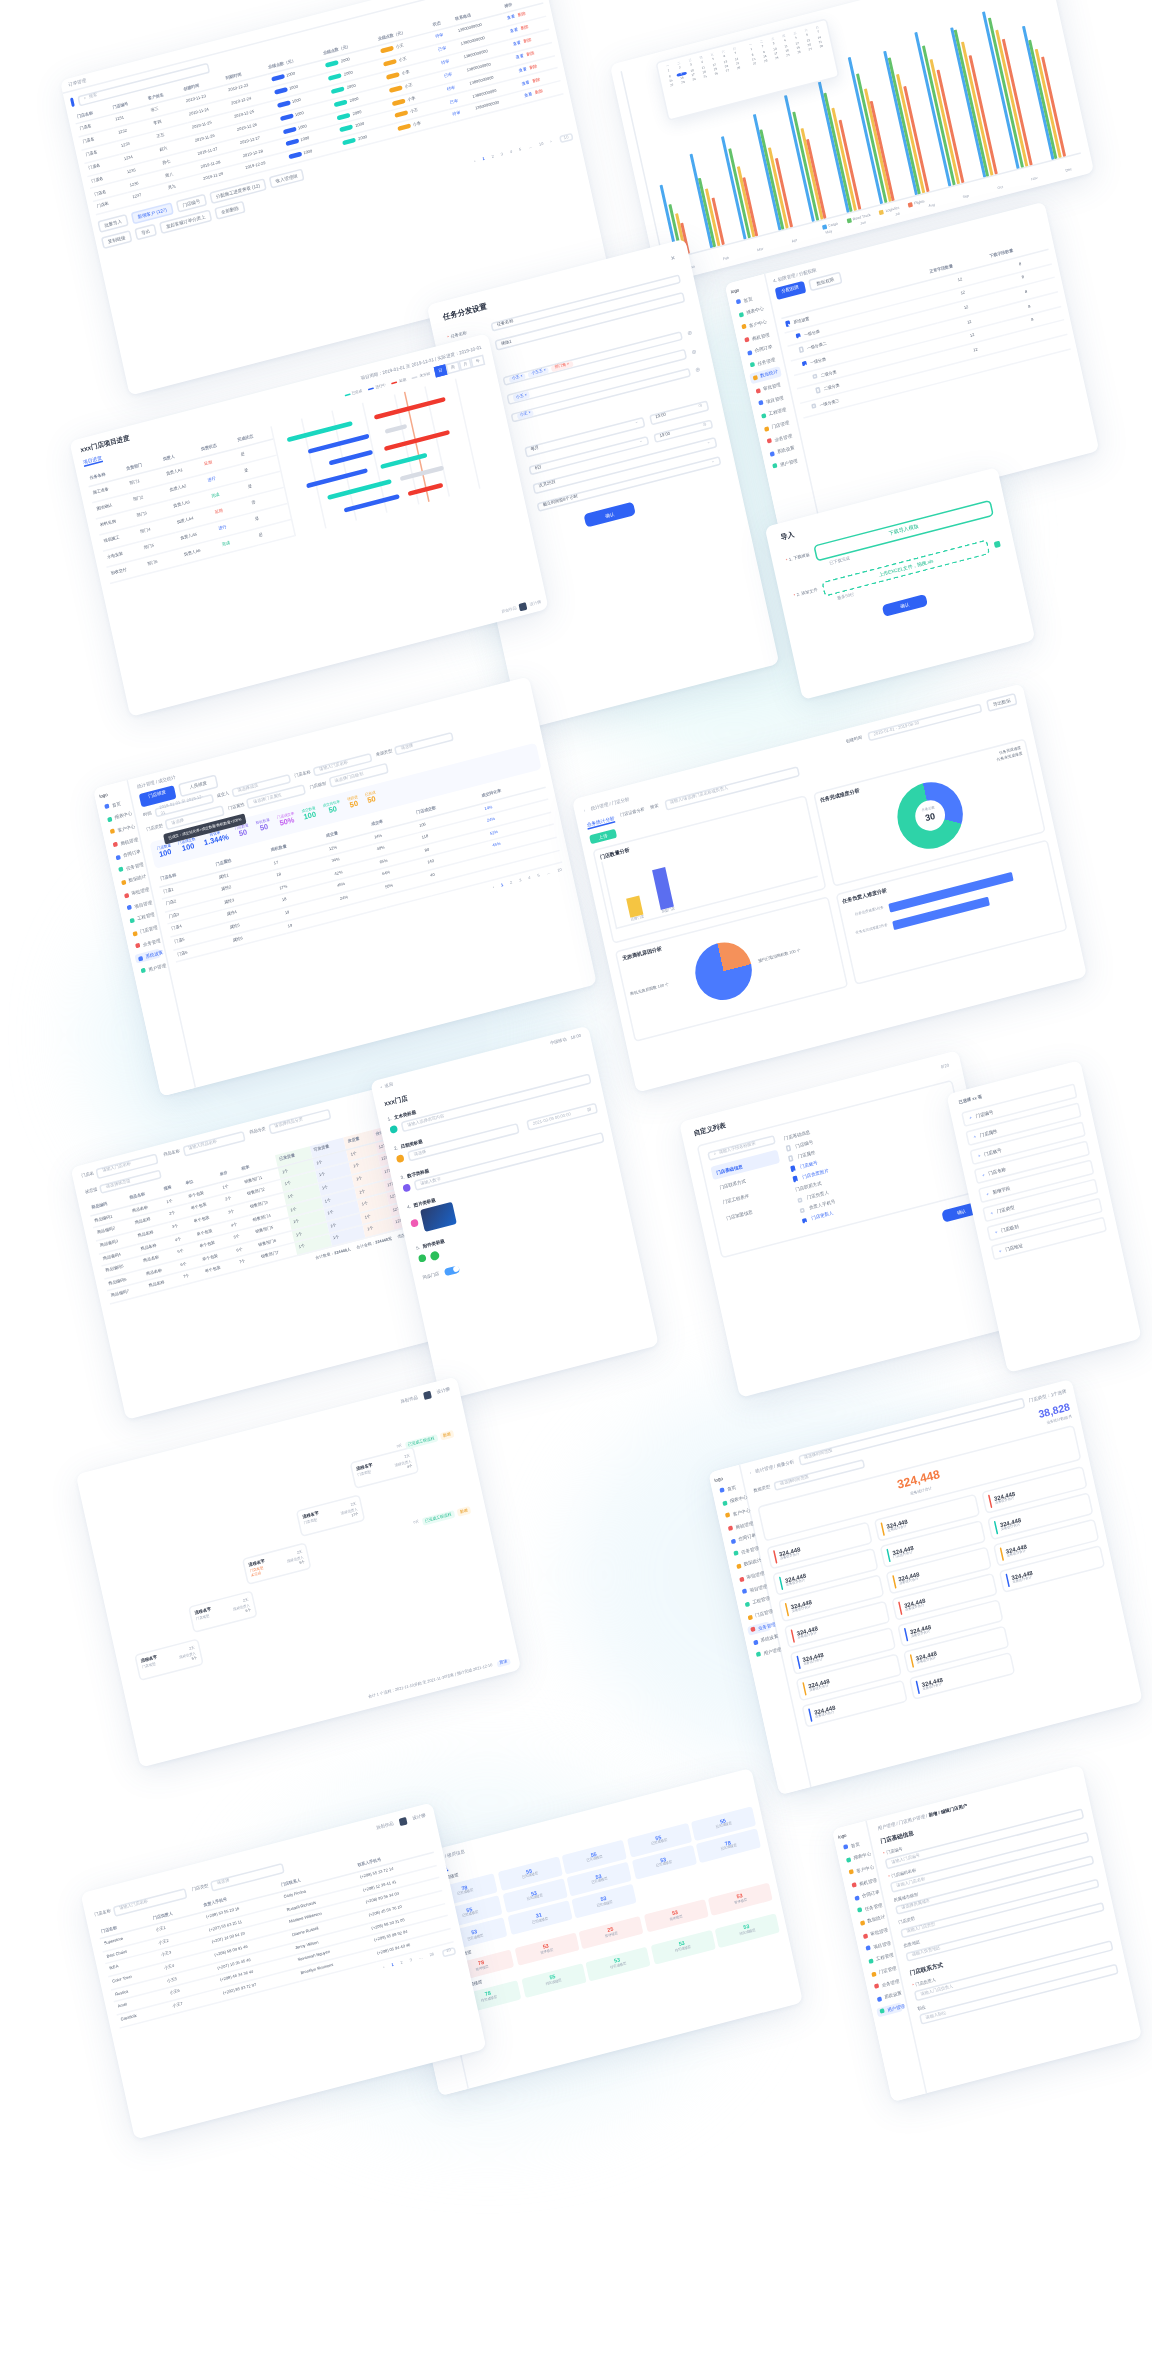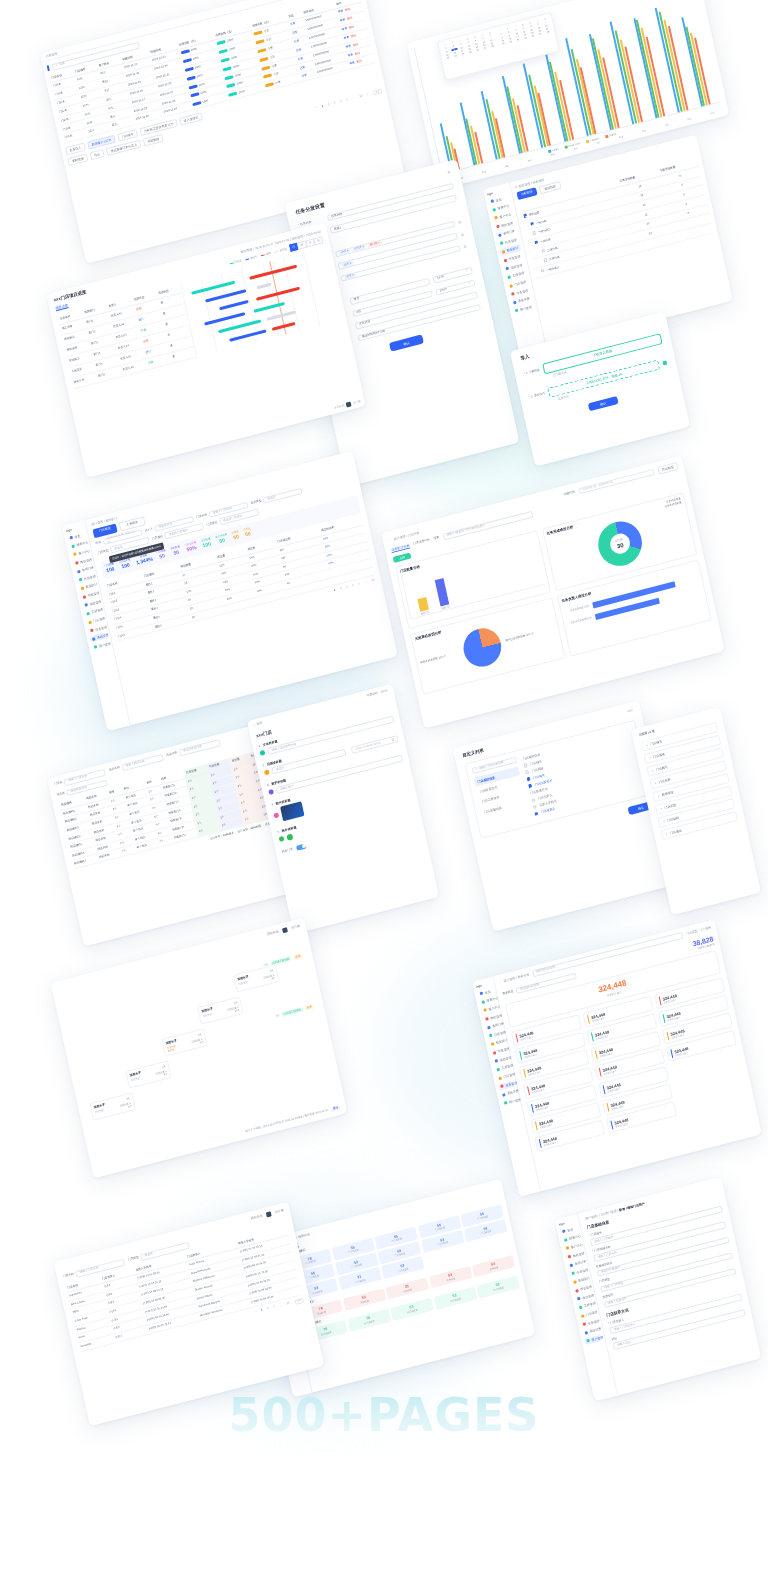--- a/index.html
+++ b/index.html
@@ -2074,15 +2074,14 @@
             <div class="fld" style="margin-top:1.5px;">请输入门店负责人</div>
           </div>
           <div style="margin-bottom:4px;">
             <div class="lbl">职位</div>
             <div class="fld" style="margin-top:1.5px;">请输入职位</div>
           </div>
         </div>
     </div>
   </div>
 
-  <div id="headline">500+PAGES</div>
 
 </div>
 
 </body></html>

